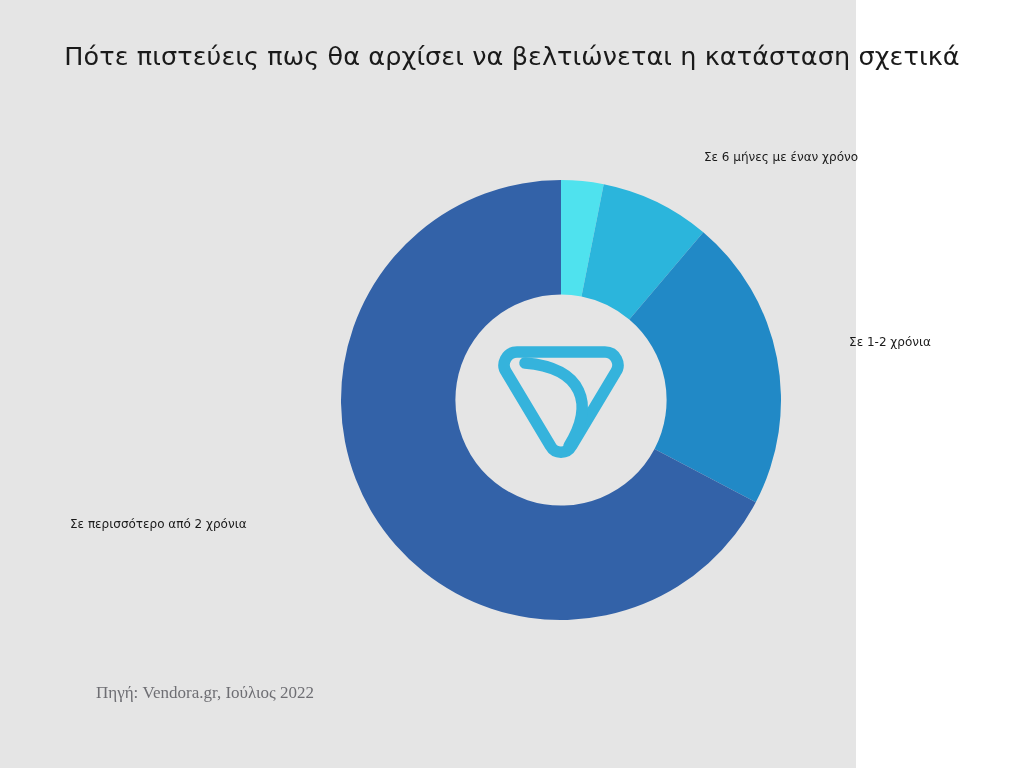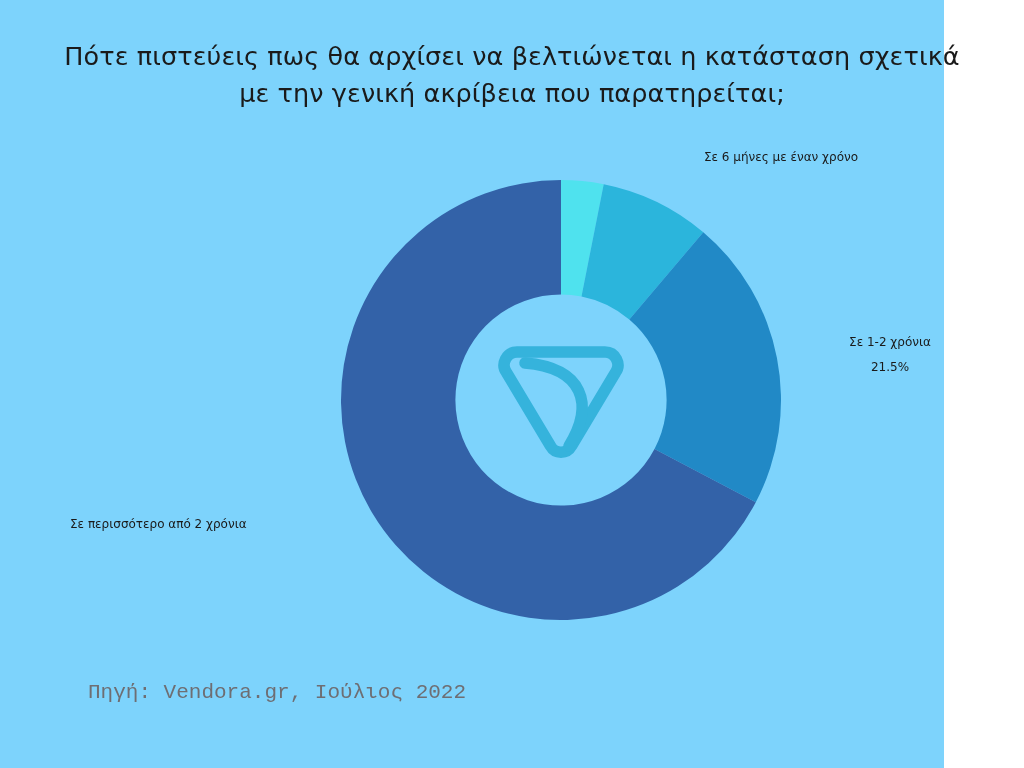--- a/index.html
+++ b/index.html
@@ -10,23 +10,23 @@
   body {
     width: 1024px;
     height: 768px;
     overflow: hidden;
     font-family: "DejaVu Sans", "Liberation Sans", sans-serif;
     -webkit-font-smoothing: antialiased;
   }
 
   .page {
     position: relative;
-    width: 944px;
+    width: 856px;
     height: 768px;
-    background: #7dd3fc;
+    background: #e5e5e5;
   }
 
   
   .chart-title {
     position: absolute;
     left: 62px;
     top: 38px;
     width: 900px;
     text-align: center;
     font-size: 25.5px;
@@ -94,37 +94,36 @@
   .label-more2 {
     left: 70px;
     top: 512px;
     text-align: left;
     width: 300px;
   }
 
   
   .source-note {
     position: absolute;
-    left: 88px;
+    left: 96px;
     top: 681px;
-    font-size: 21px;
+    font-size: 17px;
     line-height: 24px;
     color: #6e6e73;
-    font-family: Liberation Mono, monospace;
+    font-family: Liberation Serif, serif;
   }
   .source-note span { display: block; white-space: nowrap; }
 </style>
 </head>
 <body>
 
 <div class="page">
 
   <div class="chart-title">
     <span class="line">Πότε πιστεύεις πως θα αρχίσει να βελτιώνεται η κατάσταση σχετικά</span>
-    <span class="line">με την γενική ακρίβεια που παρατηρείται;</span>
   </div>
 
   <div class="donut-wrap">
     <svg class="donut-svg" viewBox="0 0 440 440">
       <g id="donut-slices">
           <path d="M 220.000 0.000 A 220 220 0 0 1 262.732 4.190 L 240.511 116.411 A 105.6 105.6 0 0 0 220.000 114.400 Z" fill="#4FE2EE"></path>
           <path d="M 262.732 4.190 A 220 220 0 0 1 362.294 52.213 L 288.301 139.462 A 105.6 105.6 0 0 0 240.511 116.411 Z" fill="#2BB5DC"></path>
           <path d="M 362.294 52.213 A 220 220 0 0 1 414.787 322.265 L 313.498 269.087 A 105.6 105.6 0 0 0 288.301 139.462 Z" fill="#2189C6"></path>
           <path d="M 414.787 322.265 A 220 220 0 1 1 220.000 0.000 L 220.000 114.400 A 105.6 105.6 0 1 0 313.498 269.087 Z" fill="#3362A8"></path>
         </g>
@@ -139,21 +138,20 @@
       <path d="M 28 21 C 86 26 98 62 72 104" fill="none" stroke="#35B3DC" stroke-width="11.5" stroke-linecap="round"></path>
     </svg>
   </div>
 
   <div class="slice-label label-6months">
     <span class="lab-name">Σε 6 μήνες με έναν χρόνο</span>
   </div>
 
   <div class="slice-label label-1to2">
     <span class="lab-name">Σε 1-2 χρόνια</span>
-    <span class="lab-value">21.5%</span>
   </div>
 
   <div class="slice-label label-more2">
     <span class="lab-name">Σε περισσότερο από 2 χρόνια</span>
   </div>
 
   <div class="source-note">
     <span>Πηγή: Vendora.gr, Ιούλιος 2022</span>
   </div>
 

